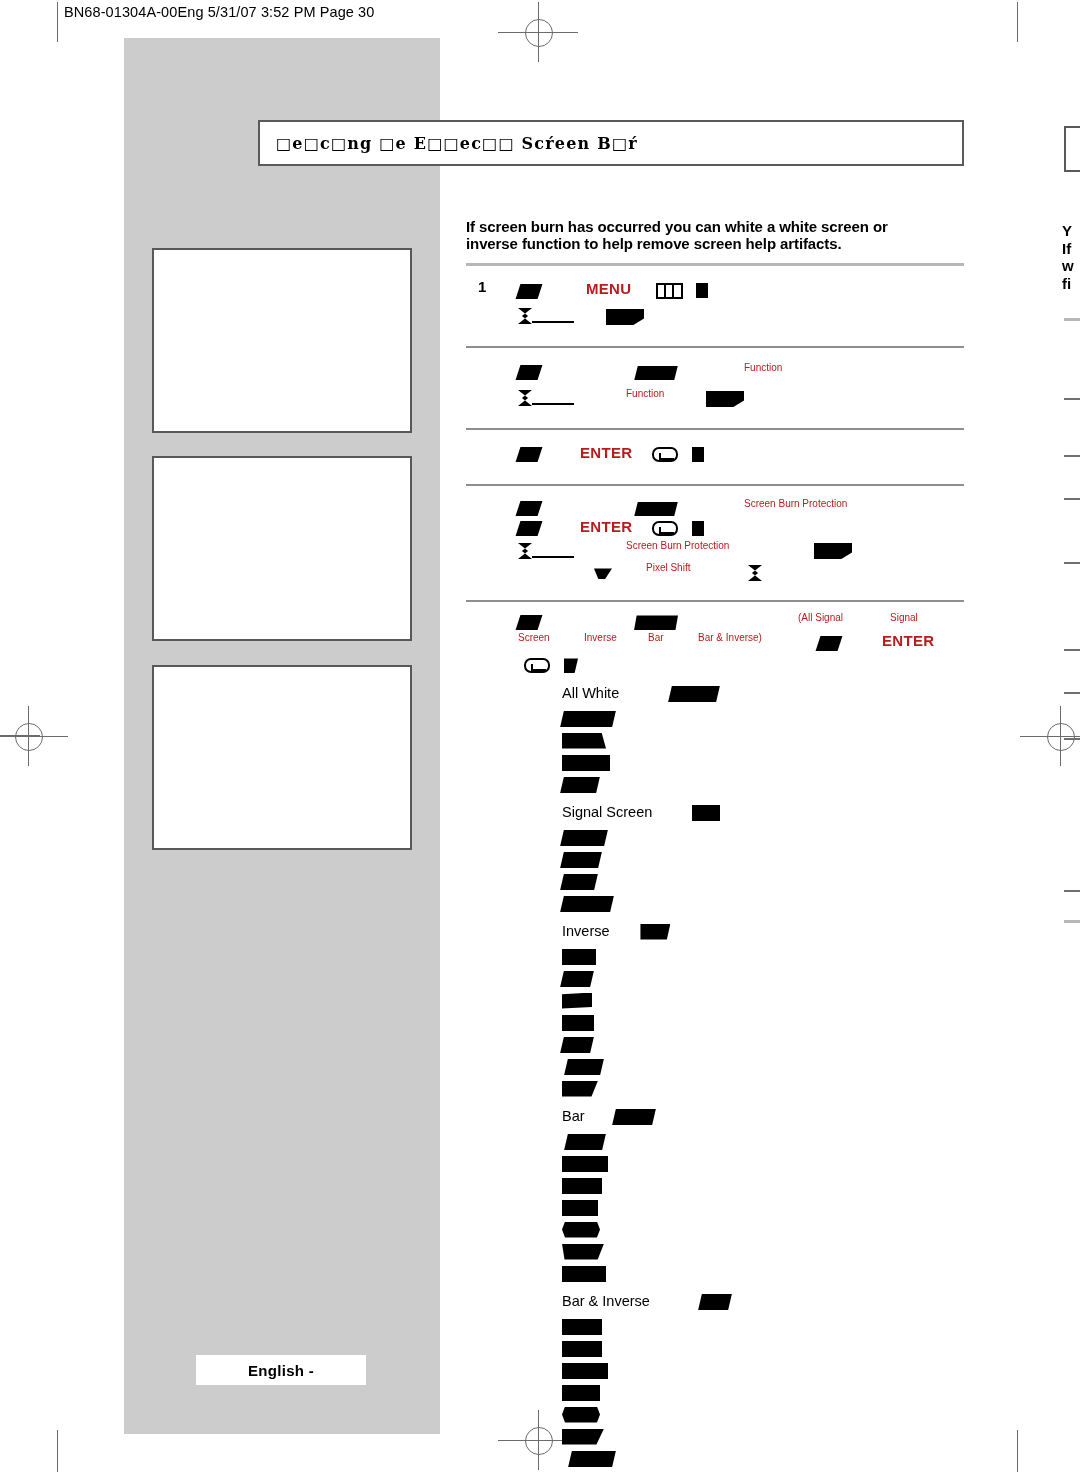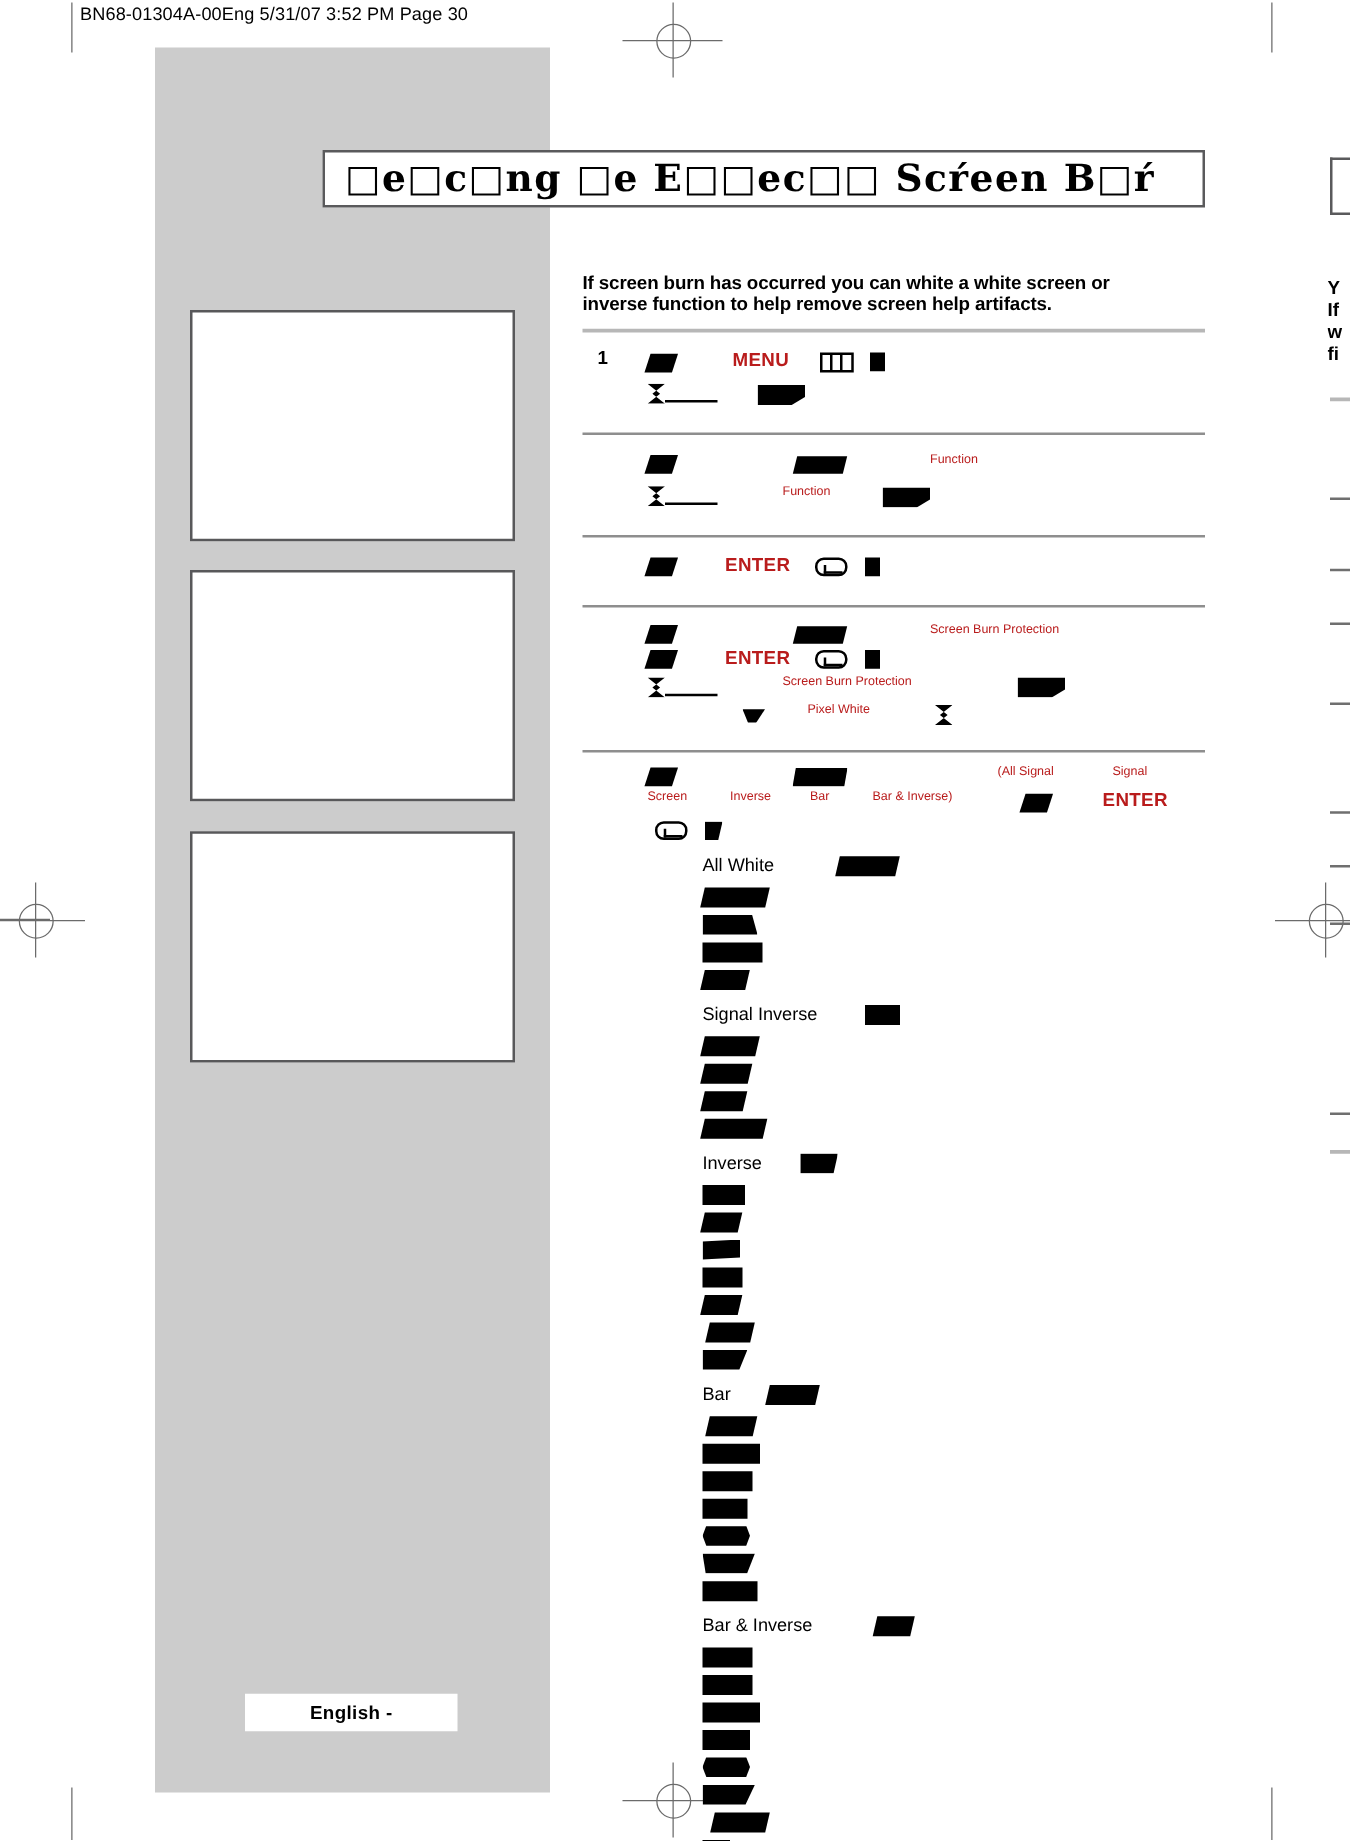--- a/index.html
+++ b/index.html
@@ -101,21 +101,21 @@
     height: 46px;
     background: #ffffff;
     border: 2px solid #5a5a5c;
     box-sizing: border-box;
     display: flex;
     align-items: center;
     padding-left: 16px;
   }
   .title-banner .title-text {
     font-family: "DejaVu Serif", serif;
-    font-size: 30px;
+    font-size: 16px;
     font-weight: bold;
     letter-spacing: 1.2px;
     color: #000;
     white-space: nowrap;
   }
 
   
   .content {
     position: absolute;
     left: 466px;
@@ -401,21 +401,21 @@
       <span class="pos" style="left:186px; top:2px;"><i class="enter-key"></i></span>
       <span class="pos" style="left:226px; top:2px;"><i class="blk sq"></i></span>
     </div>
     <div class="line" style="height:22px;">
       <span class="pos" style="left:52px; top:2px;"><i class="blk hourglass"></i><i class="underscore"></i></span>
       <span class="pos plain" style="left:160px; top:0px;">Screen Burn Protection</span>
       <span class="pos" style="left:348px; top:2px;"><i class="blk flag"></i></span>
     </div>
     <div class="line" style="height:22px;">
       <span class="pos" style="left:128px; top:3px;"><i class="blk" style="width:18px;height:11px;clip-path:polygon(0 0,100% 0,60% 100%,25% 100%);"></i></span>
-      <span class="pos plain" style="left:180px; top:0px;">Pixel White</span>
+      <span class="pos plain" style="left:180px; top:0px;">Pixel Shift</span>
       <span class="pos" style="left:282px; top:2px;"><i class="blk hourglass"></i></span>
     </div>
   </div>
 
   <div class="rule dark"></div>
 
   <div class="step">
     <div class="line" style="height:18px;">
       <span class="pos" style="left:52px; top:0px;"><i class="blk para"></i></span>
       <span class="pos" style="left:168px; top:0px;"><i class="blk" style="width:44px;height:15px;clip-path:polygon(6% 0,100% 0,94% 100%,0 100%);"></i></span>
@@ -443,21 +443,21 @@
       <i class="bar sk" style="width:48px; margin-left:-8px;"></i>
     </div>
     <div style="margin-left:96px;">
       <div class="optrow" style="height:22px;"><i class="bar sk" style="width:52px;"></i></div>
       <div class="optrow" style="height:22px;"><i class="bar" style="width:44px; clip-path:polygon(0 0,90% 0,100% 100%,0 100%);"></i></div>
       <div class="optrow" style="height:22px;"><i class="bar" style="width:48px;"></i></div>
       <div class="optrow" style="height:22px;"><i class="bar sk" style="width:36px;"></i></div>
     </div>
 
     <div class="optrow" style="margin-left:96px; margin-top:6px;">
-      <span class="optlabel">Signal Inverse</span>
+      <span class="optlabel">Signal Screen</span>
       <i class="bar" style="width:28px; margin-left:14px;"></i>
     </div>
     <div style="margin-left:96px;">
       <div class="optrow" style="height:22px;"><i class="bar sk" style="width:44px;"></i></div>
       <div class="optrow" style="height:22px;"><i class="bar sk" style="width:38px;"></i></div>
       <div class="optrow" style="height:22px;"><i class="bar sk" style="width:34px;"></i></div>
       <div class="optrow" style="height:22px;"><i class="bar sk" style="width:50px;"></i></div>
     </div>
 
     <div class="optrow" style="margin-left:96px; margin-top:6px;">

